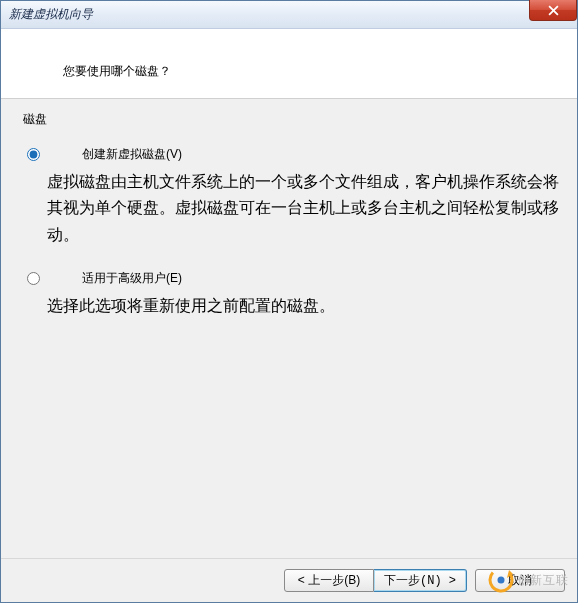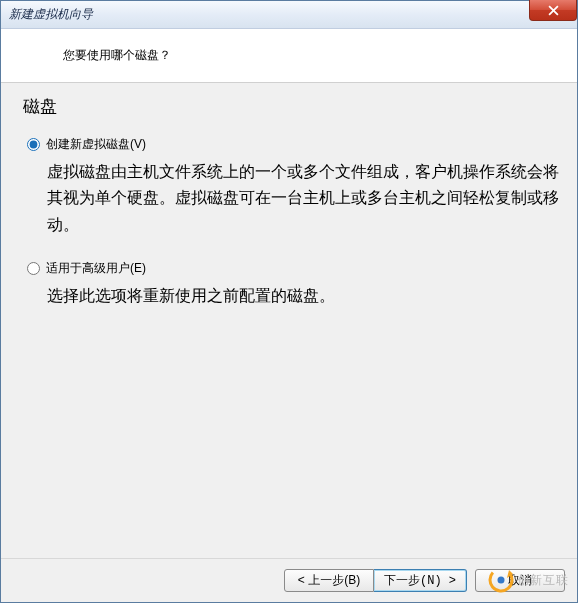--- a/index.html
+++ b/index.html
@@ -58,49 +58,50 @@
     .header-title {
       font-weight: bold;
       font-size: 13px;
       color: #000;
       margin-left: 14px;
     }
     .header-sub {
       font-size: 12px;
       color: #000;
       margin-left: 38px;
-      margin-top: 4px;
+      margin-top: 20px;
     }
     .content {
       padding: 12px 18px 0 18px;
       background: #f0f0f0;
       height: 476px;
     }
     .section-label {
-      font-size: 17px;
+      font-size: 12px;
       color: #000;
       margin-bottom: 18px;
       margin-left: 4px;
     }
     .radio-group { margin-left: 8px; }
     .radio-item { margin-bottom: 22px; }
     .radio-line {
       display: flex;
       align-items: center;
       margin-bottom: 6px;
     }
     .radio-line input[type=radio] {
       margin-right: 6px;
       width: 13px;
       height: 13px;
       accent-color: #1a6fb8;
     }
     .radio-label {
       font-size: 12px;
       color: #000;
+      margin-left: 36px;
     }
     .radio-desc {
       font-size: 16px;
       color: #000;
       margin-left: 20px;
       line-height: 1.65;
     }
     .button-bar {
       position: absolute;
       bottom: 0;

